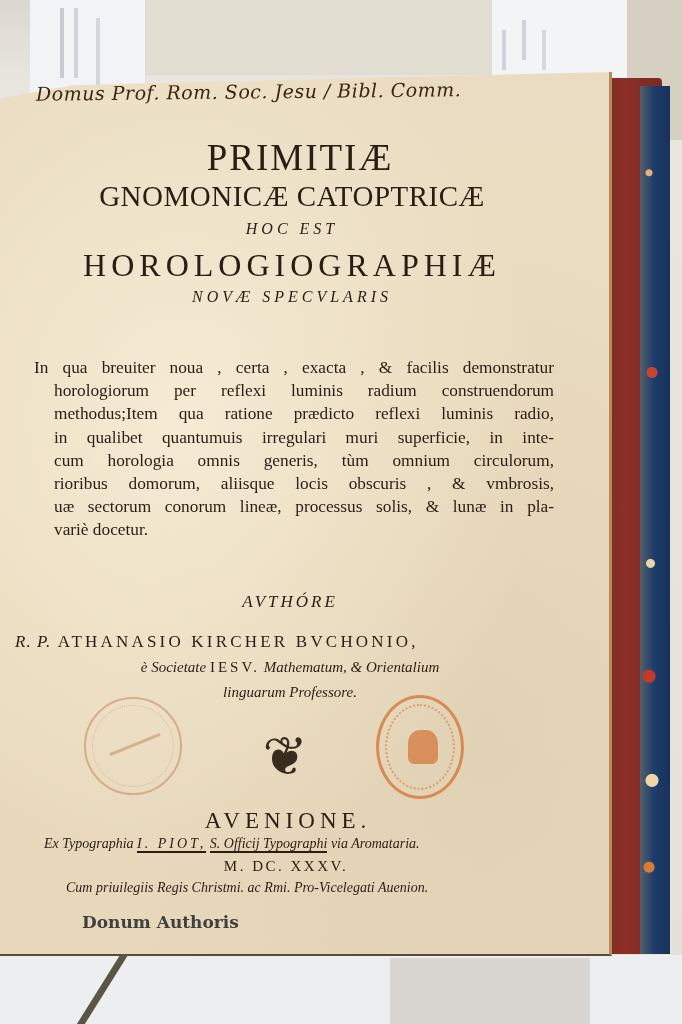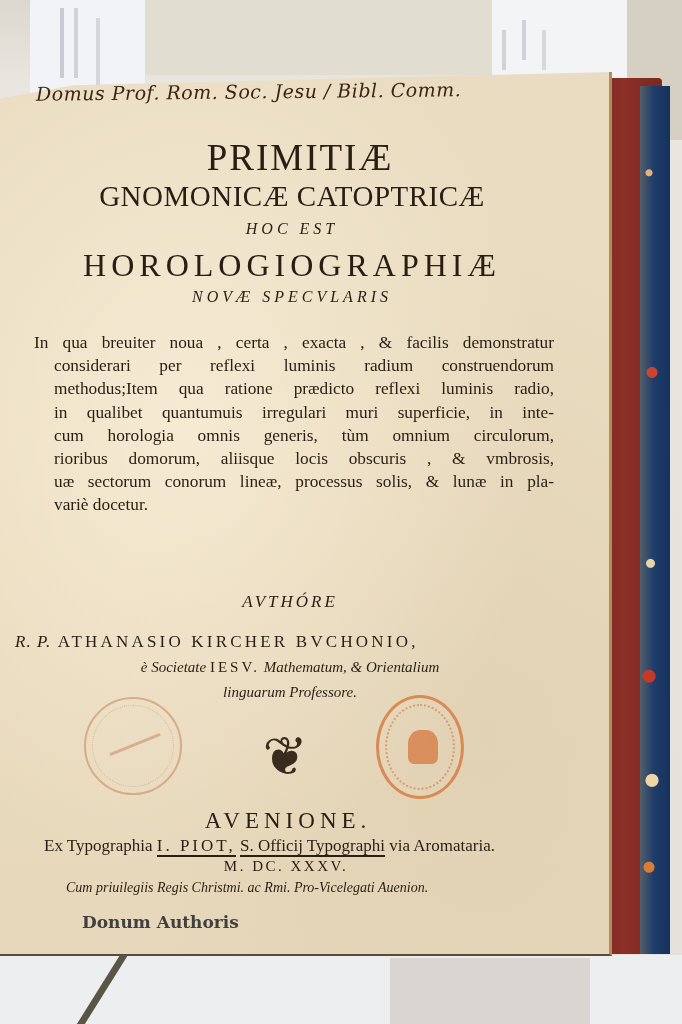--- a/index.html
+++ b/index.html
@@ -58,21 +58,21 @@
   }
 
   .line { position: absolute; left: 0; width: 600px; text-align: center; color: #2a1d13; white-space: nowrap; }
   .t-primitiae { top: 136px; font-size: 37px; letter-spacing: 2px; }
   .t-gnomonicae { top: 180px; font-size: 29px; letter-spacing: 0.5px; left: -8px; }
   .t-hocest { top: 220px; font-size: 16px; font-style: italic; letter-spacing: 4px; left: -8px; }
   .t-horolog { top: 247px; font-size: 32px; letter-spacing: 5px; left: -8px; }
   .t-novae { top: 288px; font-size: 16px; font-style: italic; letter-spacing: 4px; left: -8px; }
 
   .body-text {
-    position: absolute; left: 34px; top: 331px; width: 520px;
+    position: absolute; left: 34px; top: 356px; width: 520px;
     font-size: 17.3px; line-height: 23.2px; color: #2a1d13;
   }
   .body-text .bl { display: block; white-space: nowrap; text-align: justify; text-align-last: justify; }
   .body-text .bl.first { padding-left: 0; }
   .body-text .bl.indent { padding-left: 20px; }
   .body-text .bl.last { text-align-last: left; }
 
   .t-authore { top: 592px; font-size: 17px; font-style: italic; letter-spacing: 3px; left: -10px; }
   .t-author-name { top: 632px; left: 15px; width: 520px; font-size: 17px; letter-spacing: 3.2px; text-align: left; }
   .t-author-name .it { font-style: italic; letter-spacing: 1px; }
@@ -87,21 +87,21 @@
   .stamp-right { left: 376px; top: 695px; width: 88px; height: 104px; border: 3px solid rgba(214,120,60,.8); }
   .stamp-right::before { content: ""; position: absolute; inset: 6px; border-radius: 50%; border: 2px dotted rgba(214,120,60,.6); }
   .stamp-right .crown { position: absolute; left: 29px; top: 32px; width: 30px; height: 34px; background: rgba(214,120,60,.75); border-radius: 40% 40% 20% 20%; }
 
   .ornament {
     position: absolute; left: 254px; top: 720px; width: 62px; height: 74px;
     font-size: 54px; line-height: 74px; text-align: center; color: #3a2b1f;
   }
 
   .t-avenione { top: 808px; font-size: 23px; letter-spacing: 5px; left: -12px; }
-  .t-typographia { top: 836px; left: 44px; width: 480px; font-size: 17px; text-align: left; }
+  .t-typographia { top: 836px; left: 44px; width: 480px; font-size: 14px; text-align: left; font-style: italic; }
   .t-typographia .ul { border-bottom: 2px solid #2a1d13; }
   .t-typographia .sc { letter-spacing: 3px; }
   .t-date { top: 858px; font-size: 15px; letter-spacing: 2.5px; left: -14px; }
   .t-privilegiis { top: 880px; left: 66px; width: 460px; font-size: 14px; font-style: italic; text-align: left; }
 
   .handwriting-bottom {
     position: absolute; left: 82px; top: 912px;
     font-family: "DejaVu Serif", serif; font-weight: bold;
     font-size: 17px; color: #404040;
   }
@@ -129,21 +129,21 @@
 <div class="handwriting-top">Domus Prof. Rom. Soc. Jesu / Bibl. Comm.</div>
 
 <div class="line t-primitiae">PRIMITIÆ</div>
 <div class="line t-gnomonicae">GNOMONICÆ CATOPTRICÆ</div>
 <div class="line t-hocest">HOC EST</div>
 <div class="line t-horolog">HOROLOGIOGRAPHIÆ</div>
 <div class="line t-novae">NOVÆ SPECVLARIS</div>
 
 <div class="body-text">
   <span class="bl first">In qua breuiter noua , certa , exacta , &amp; facilis demonstratur</span>
-  <span class="bl indent">considerari per reflexi luminis radium construendorum</span>
+  <span class="bl indent">horologiorum per reflexi luminis radium construendorum</span>
   <span class="bl indent">methodus;Item qua ratione prædicto reflexi luminis radio,</span>
   <span class="bl indent">in qualibet quantumuis irregulari muri superficie, in inte-</span>
   <span class="bl indent">cum horologia omnis generis, tùm omnium circulorum,</span>
   <span class="bl indent">rioribus domorum, aliisque locis obscuris , &amp; vmbrosis,</span>
   <span class="bl indent">uæ sectorum conorum lineæ, processus solis, &amp; lunæ in pla-</span>
   <span class="bl indent last">variè docetur.</span>
 </div>
 
 <div class="line t-authore">AVTHÓRE</div>
 

